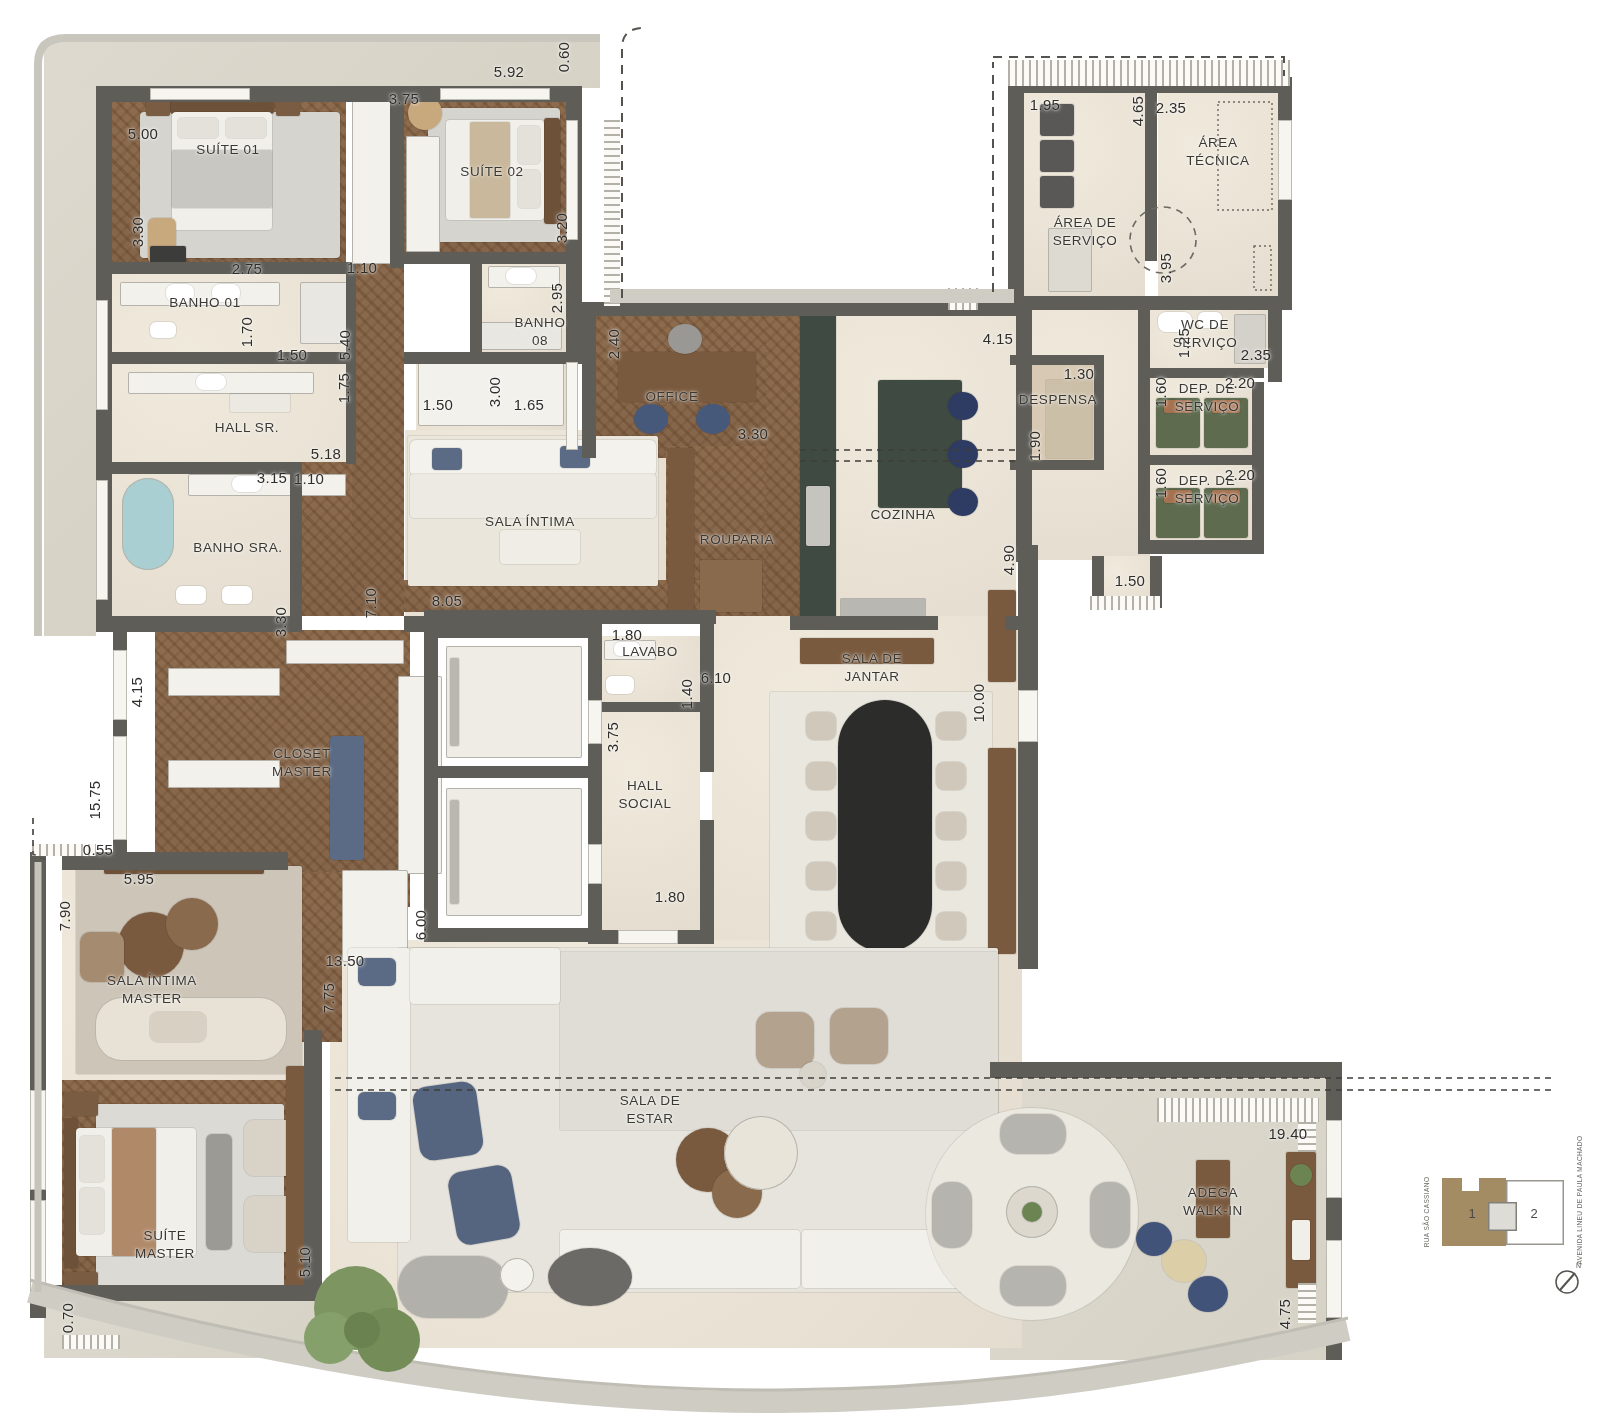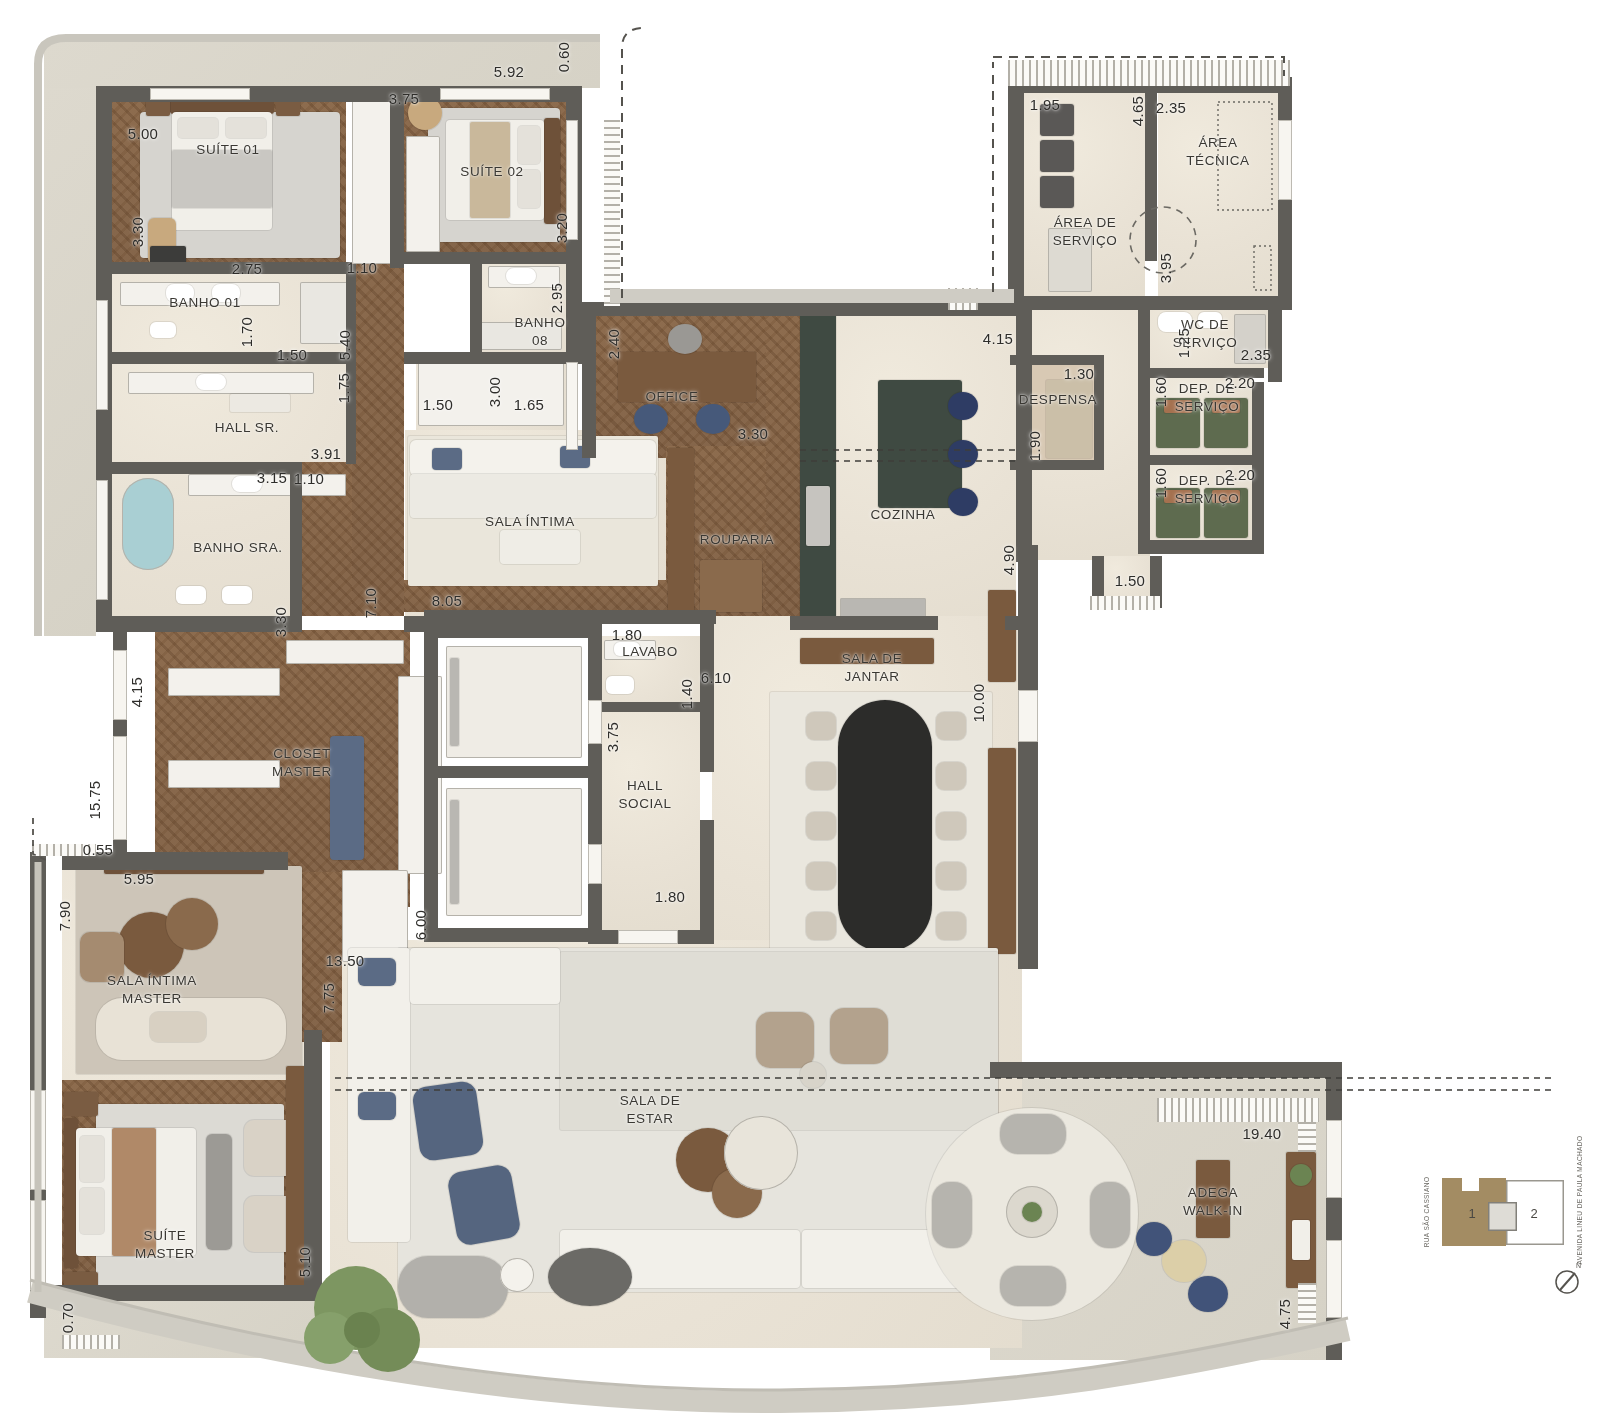--- a/index.html
+++ b/index.html
@@ -389,21 +389,21 @@
       <div class="abs dim-label" style="left: 362px; top: 267px;">1.10</div>
       <div class="abs dim-label v" style="left: 556px; top: 298px;">2.95</div>
       <div class="abs dim-label v" style="left: 246px; top: 332px;">1.70</div>
       <div class="abs dim-label" style="left: 292px; top: 354px;">1.50</div>
       <div class="abs dim-label v" style="left: 344px; top: 345px;">5.40</div>
       <div class="abs dim-label v" style="left: 343px; top: 388px;">1.75</div>
       <div class="abs dim-label v" style="left: 613px; top: 344px;">2.40</div>
       <div class="abs dim-label" style="left: 438px; top: 404px;">1.50</div>
       <div class="abs dim-label v" style="left: 494px; top: 392px;">3.00</div>
       <div class="abs dim-label" style="left: 529px; top: 404px;">1.65</div>
-      <div class="abs dim-label" style="left: 326px; top: 453px;">3.91</div>
+      <div class="abs dim-label" style="left: 326px; top: 453px;">5.18</div>
       <div class="abs dim-label" style="left: 272px; top: 477px;">3.15</div>
       <div class="abs dim-label" style="left: 309px; top: 478px;">1.10</div>
       <div class="abs dim-label v" style="left: 280px; top: 622px;">3.30</div>
       <div class="abs dim-label" style="left: 753px; top: 433px;">3.30</div>
       <div class="abs dim-label" style="left: 998px; top: 338px;">4.15</div>
       <div class="abs dim-label" style="left: 1079px; top: 373px;">1.30</div>
       <div class="abs dim-label v" style="left: 1034px; top: 446px;">1.90</div>
       <div class="abs dim-label v" style="left: 1008px; top: 560px;">4.90</div>
       <div class="abs dim-label" style="left: 1045px; top: 104px;">1.95</div>
       <div class="abs dim-label v" style="left: 1137px; top: 111px;">4.65</div>
@@ -427,21 +427,21 @@
       <div class="abs dim-label v" style="left: 136px; top: 692px;">4.15</div>
       <div class="abs dim-label v" style="left: 94px; top: 800px;">15.75</div>
       <div class="abs dim-label" style="left: 98px; top: 849px;">0.55</div>
       <div class="abs dim-label" style="left: 139px; top: 878px;">5.95</div>
       <div class="abs dim-label v" style="left: 64px; top: 916px;">7.90</div>
       <div class="abs dim-label v" style="left: 420px; top: 925px;">6.00</div>
       <div class="abs dim-label" style="left: 345px; top: 960px;">13.50</div>
       <div class="abs dim-label v" style="left: 328px; top: 998px;">7.75</div>
       <div class="abs dim-label v" style="left: 304px; top: 1262px;">5.10</div>
       <div class="abs dim-label v" style="left: 67px; top: 1318px;">0.70</div>
-      <div class="abs dim-label" style="left: 1262px; top: 1133px;">19.40</div>
+      <div class="abs dim-label" style="left: 1288px; top: 1133px;">19.40</div>
       <div class="abs dim-label v" style="left: 1284px; top: 1314px;">4.75</div>
     </div>
 
   <div>
     <div class="sk-shape" style="left:1442px;top:1178px;width:64px;height:68px;background:#a38c63;"></div>
     <div class="sk-shape" style="left:1462px;top:1178px;width:17px;height:13px;background:#ffffff;"></div>
     <div class="sk-shape" style="left:1506px;top:1180px;width:58px;height:65px;background:#ffffff;box-shadow:inset 0 0 0 1.5px #9a978f;"></div>
     <div class="sk-shape" style="left:1488px;top:1202px;width:29px;height:29px;background:#dedcd6;box-shadow:inset 0 0 0 1.5px #82807a;"></div>
     <div class="sk-unit-label" style="left:1472px;top:1213px;">1</div>
     <div class="sk-unit-label" style="left:1534px;top:1213px;">2</div>

